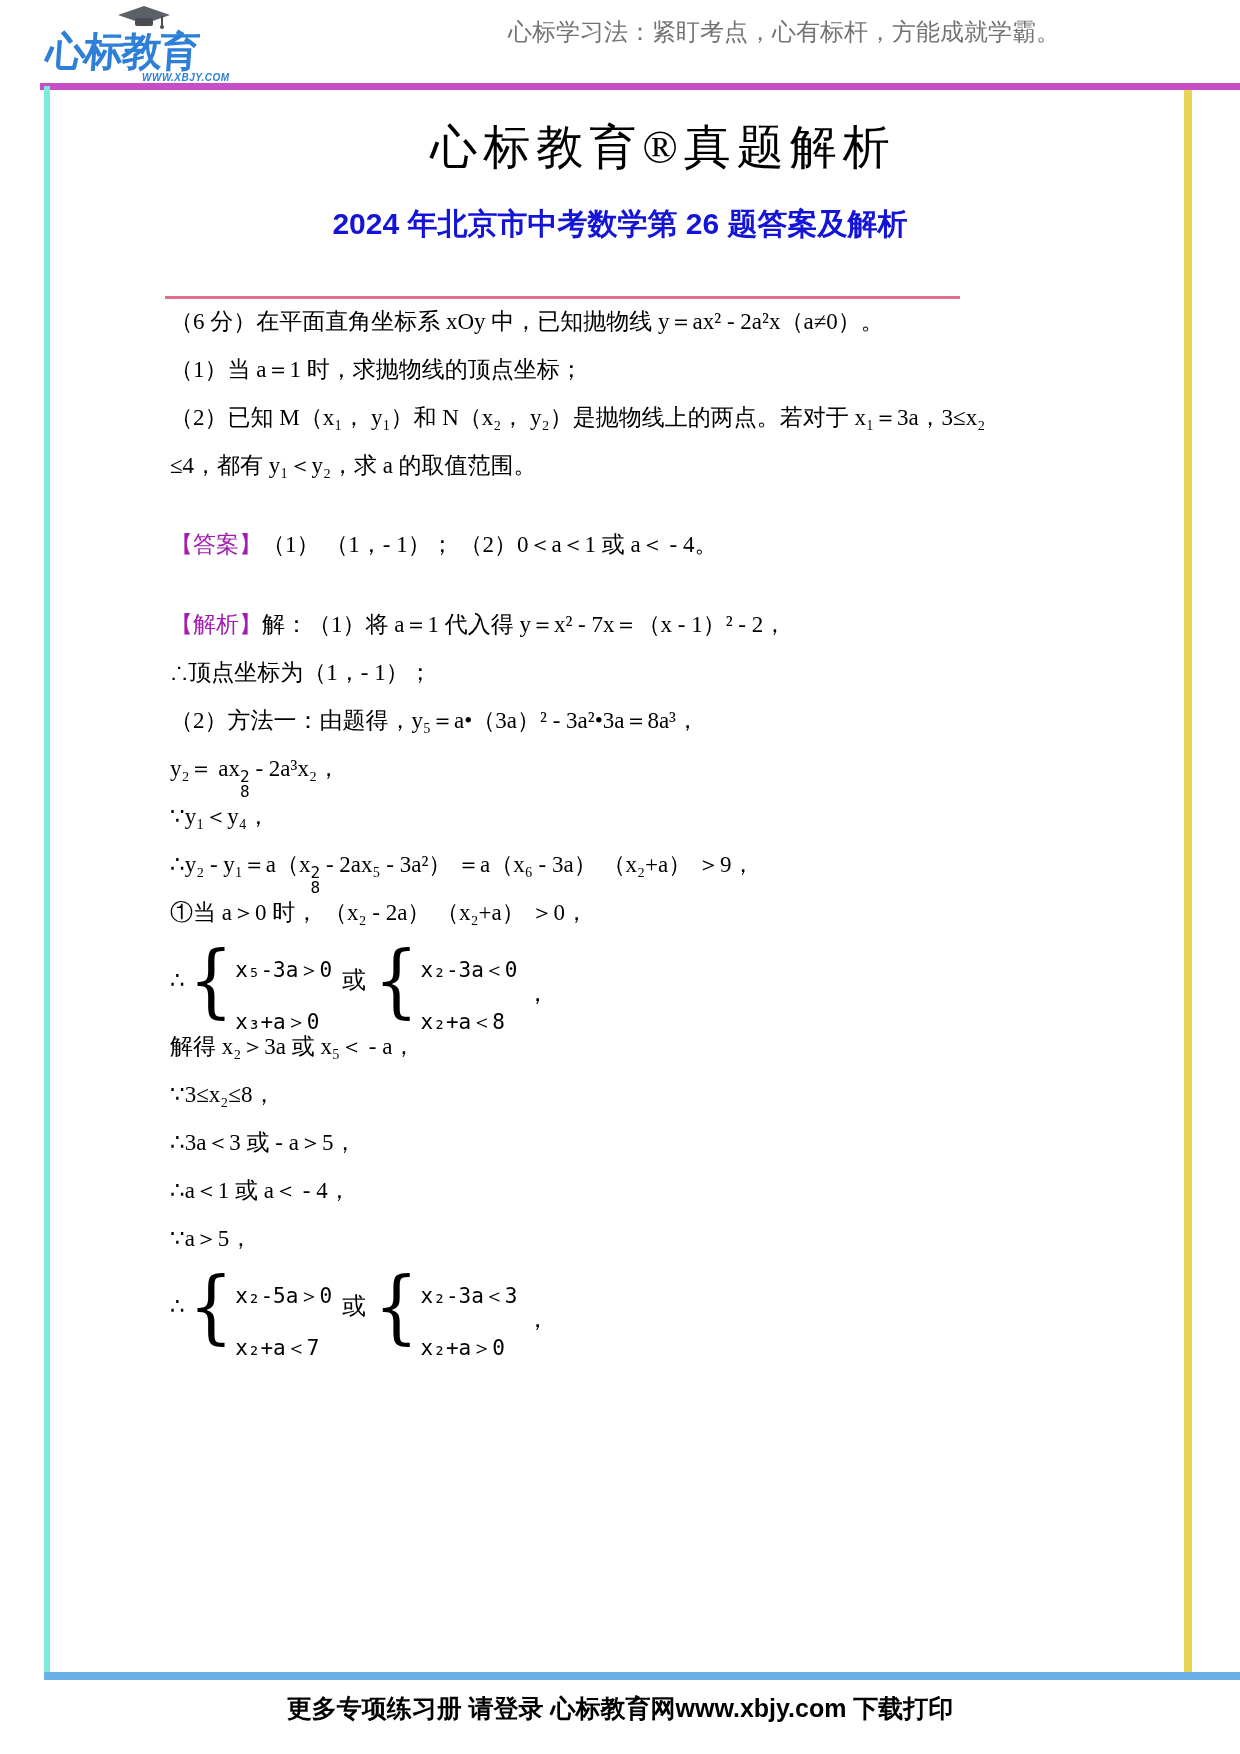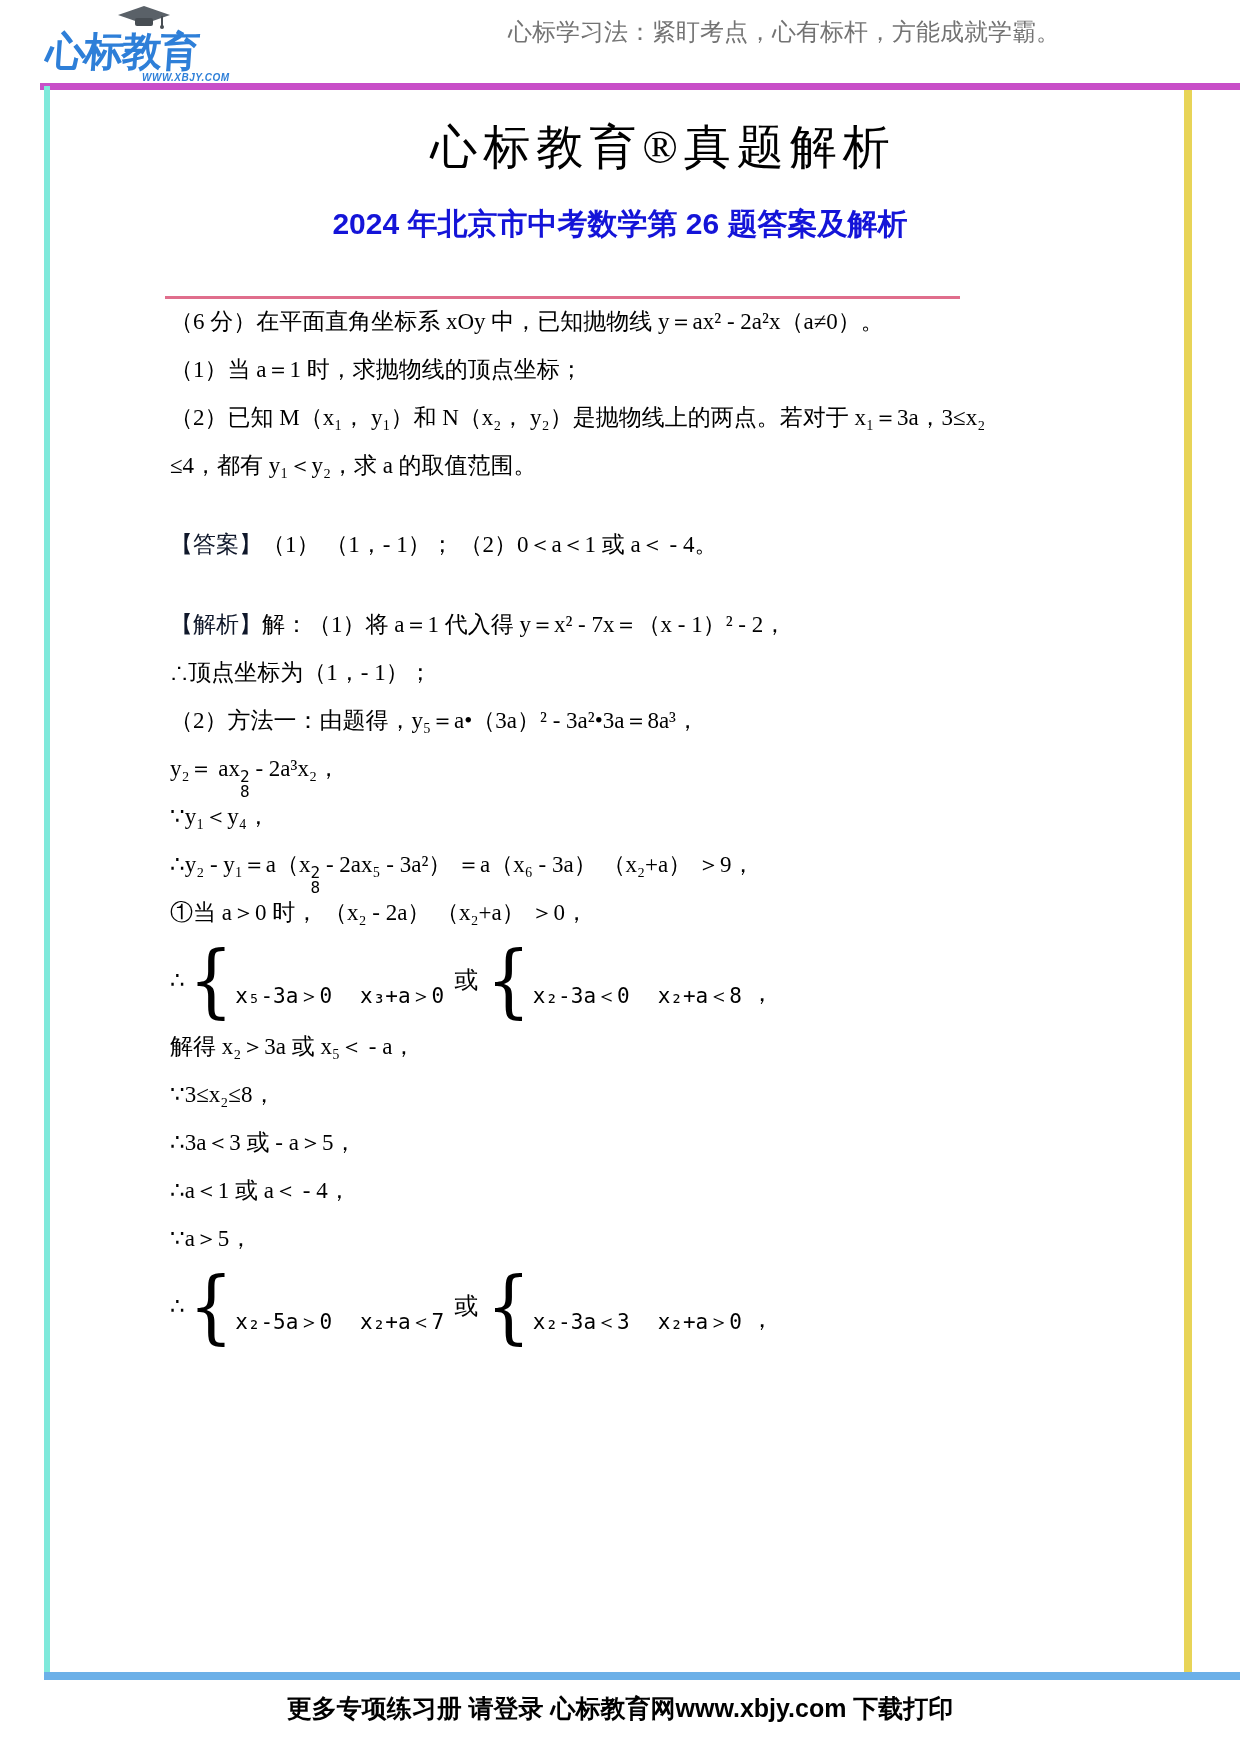--- a/index.html
+++ b/index.html
@@ -50,39 +50,39 @@
   .divider-pink{
     position:absolute;left:165px;top:296px;width:795px;height:3px;background:#e06e8c;
   }
 
   
   .textblock{position:absolute;left:170px;width:860px;font-size:23px;}
   .problem{top:298px;}
   .answer-block{top:521px;}
   .analysis-block{top:601px;}
   .line{height:48px;line-height:48px;white-space:nowrap;}
-  .blue-label{color:#0f172a;}
+  .blue-label{color:#a21caf;}
 
   
   .stack{
     display:inline-flex;flex-direction:column;vertical-align:-6px;
     font-size:16px;line-height:15px;text-align:center;
     font-family:"DejaVu Sans Mono","Liberation Mono",monospace;
   }
 
   
   .sys-line{height:86px;display:flex;align-items:center;white-space:nowrap;}
   .sys-pre{font-size:23px;margin-right:2px;}
   .brace{
     font-family:"DejaVu Serif","Liberation Serif",serif;
     font-size:70px;font-weight:200;line-height:70px;
     transform:scaleY(1.15);display:inline-block;margin:0 2px;
   }
   .sys-col{
-    display:inline-flex;gap:28px;
+    display:inline-flex;flex-direction:column;gap:28px;
     font-family:"DejaVu Sans Mono","Liberation Mono",monospace;
     font-size:21px;line-height:24px;margin-top:31px;
   }
   .sys-or{font-size:24px;margin:0 6px 0 10px;}
   .sys-post{font-size:24px;margin-left:8px;align-self:flex-end;padding-bottom:14px;}
 
   
   .footer-text{
     position:absolute;left:0;top:1692px;width:1240px;text-align:center;
     font-family:"Liberation Sans","DejaVu Sans",sans-serif;

